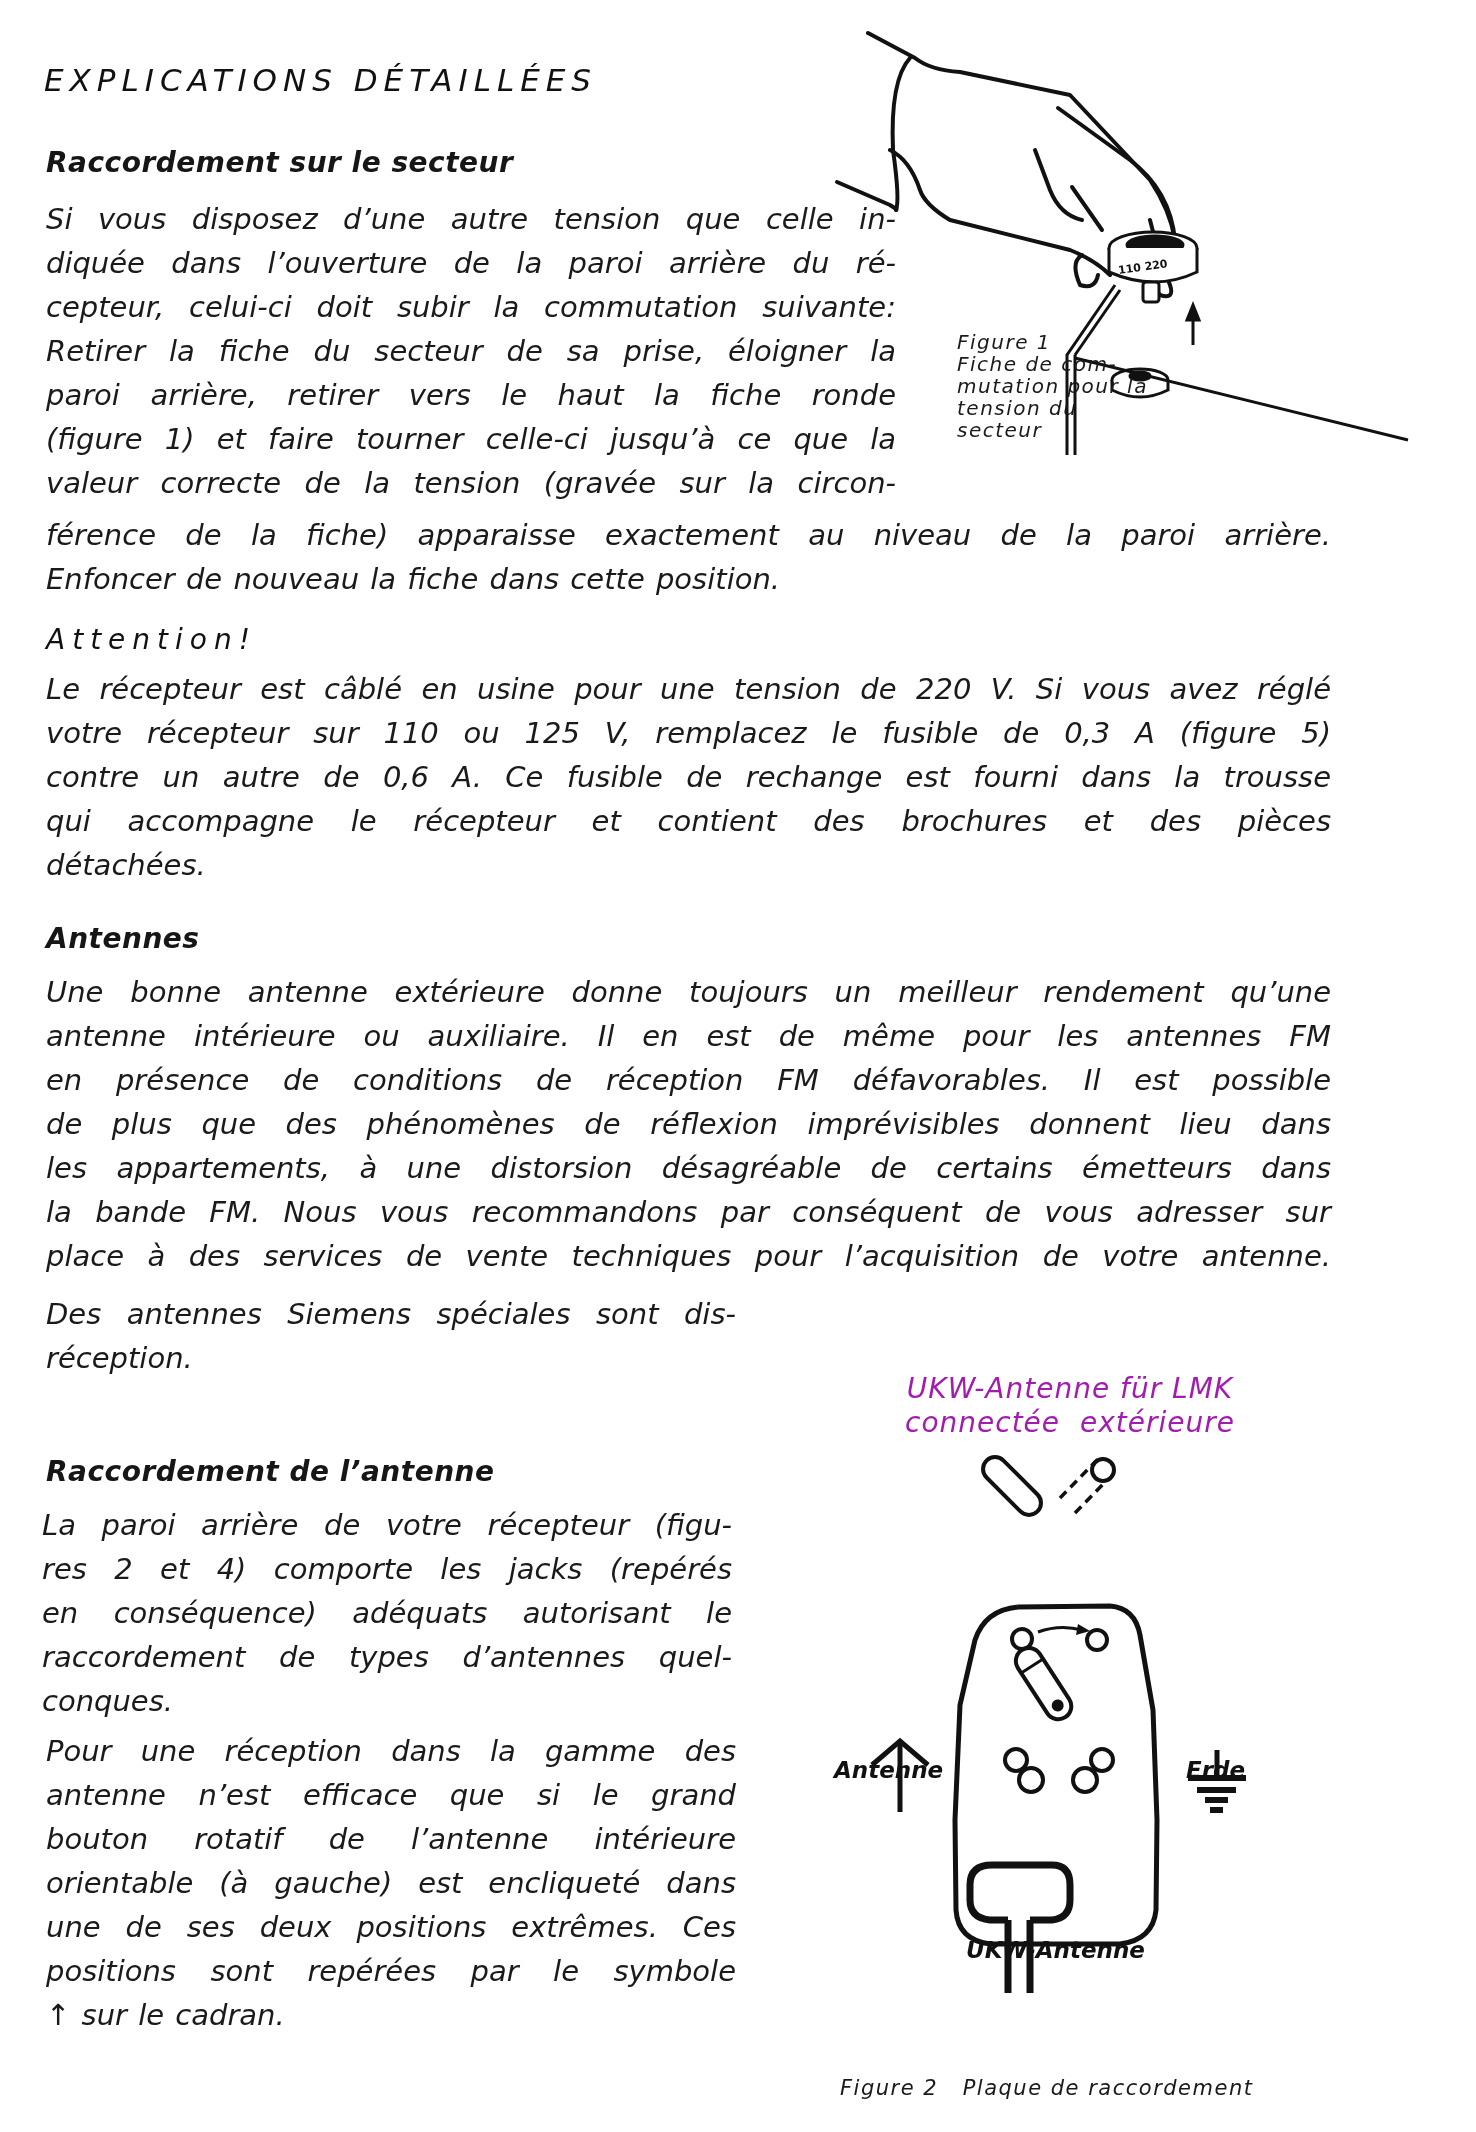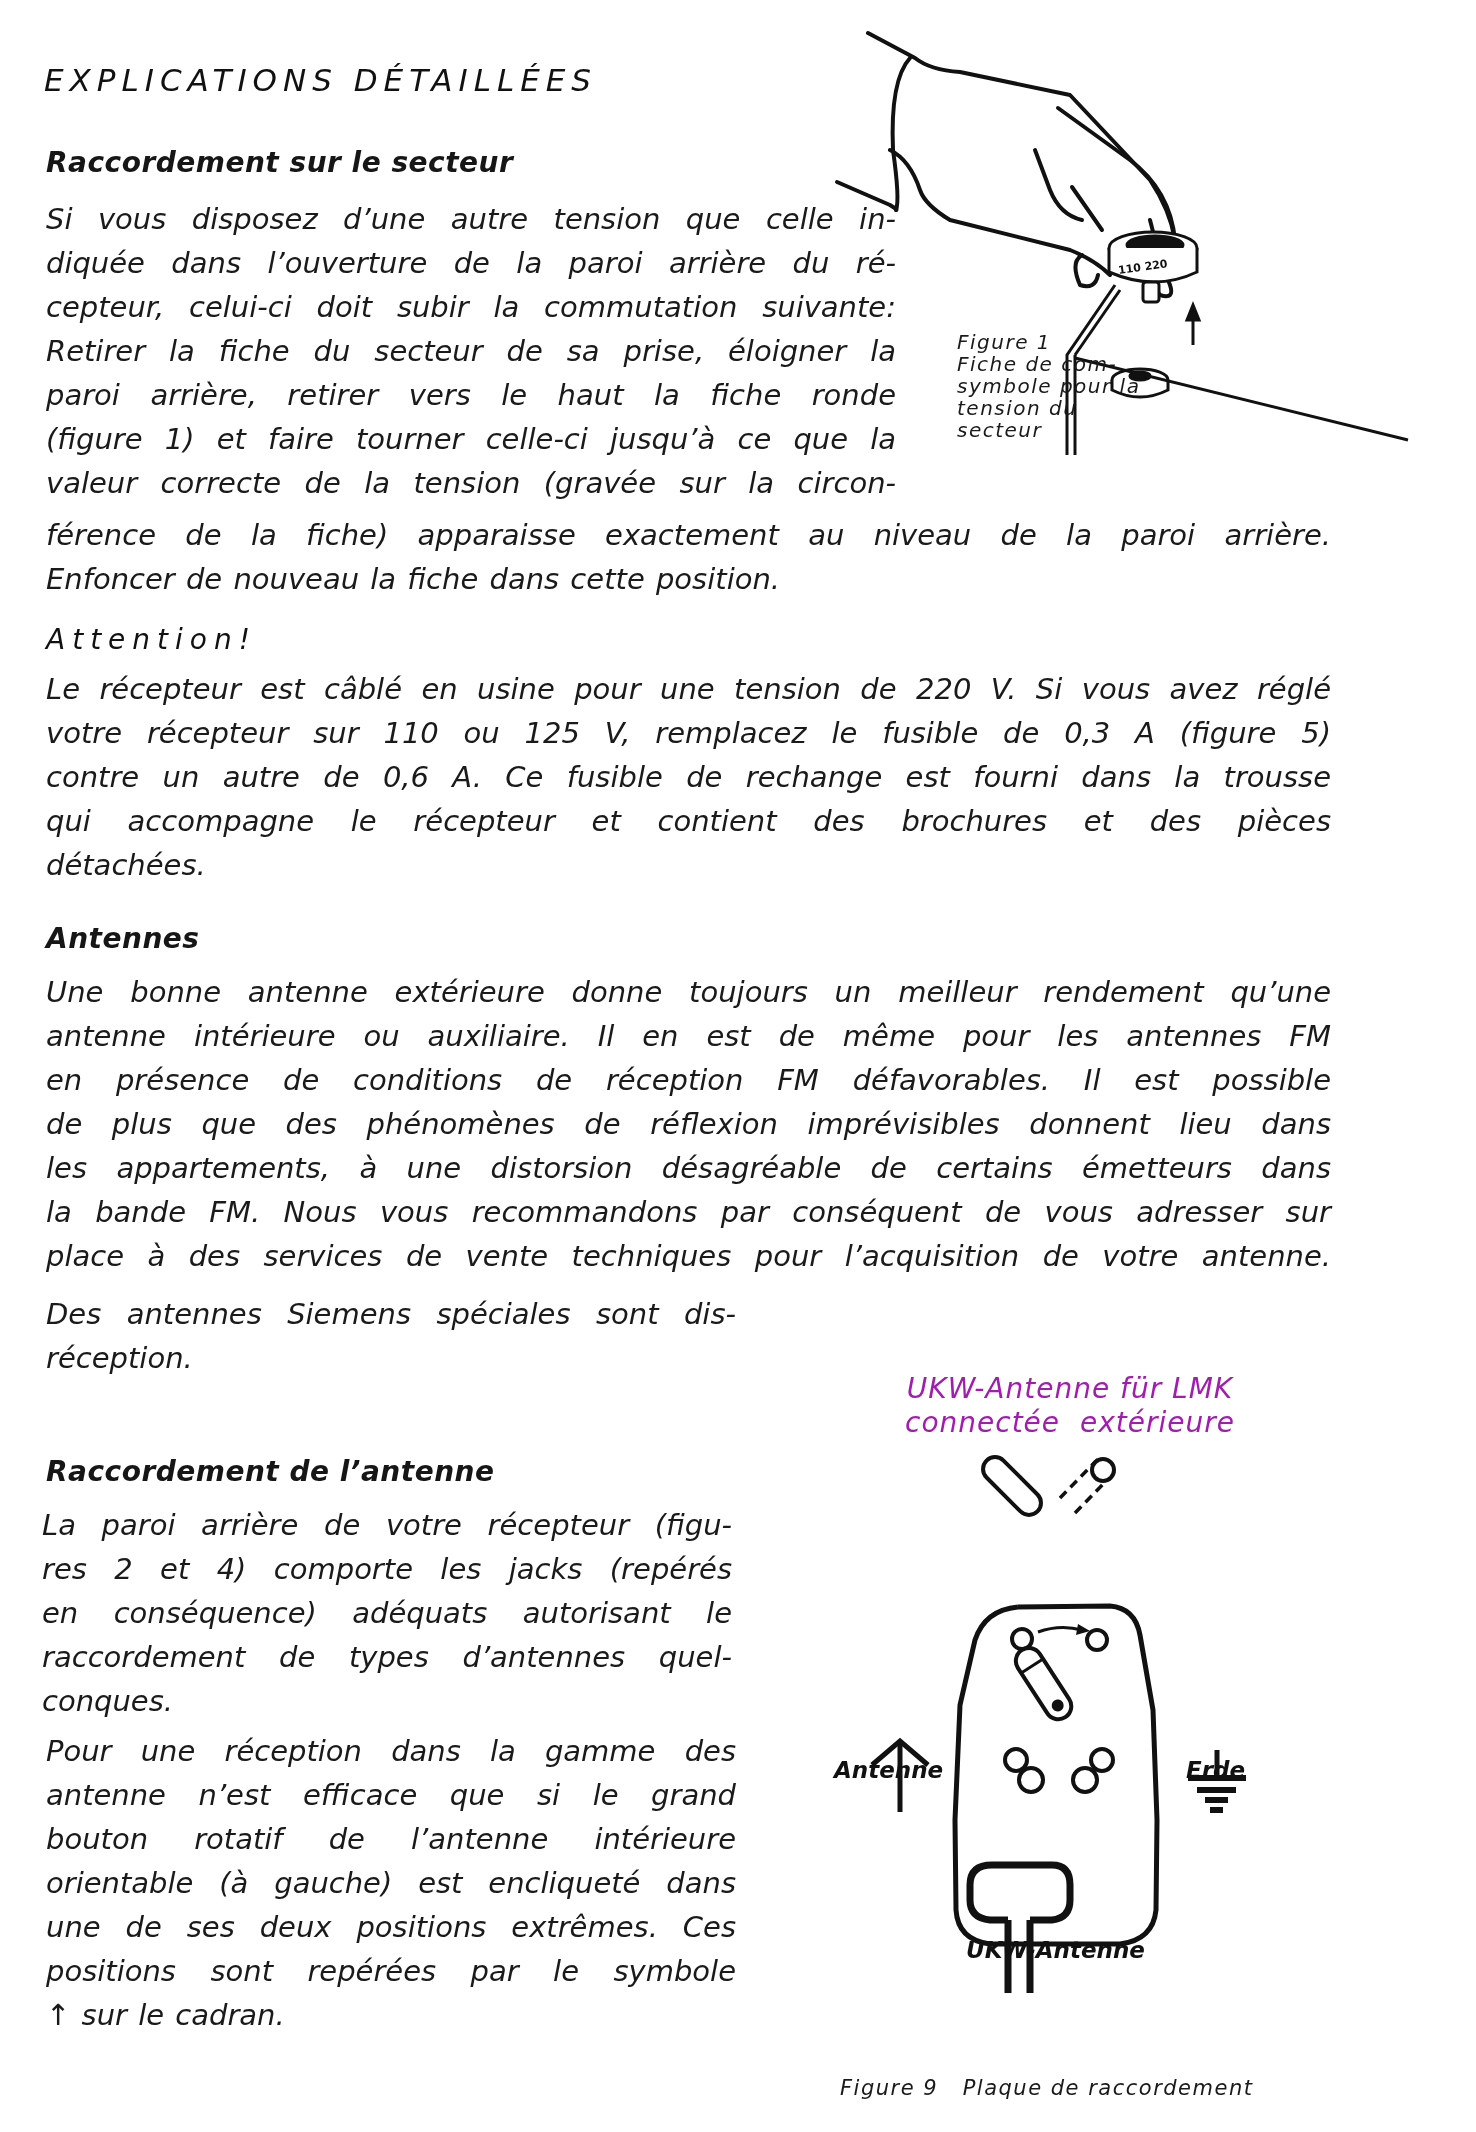--- a/index.html
+++ b/index.html
@@ -84,21 +84,21 @@
     <path d="M415 285 L367 355 L367 455"></path>
     <path d="M375 355 L375 455"></path>
     <path d="M420 290 L375 355"></path>
     <path d="M375 358 L708 440"></path>
   </g>
 </svg>
 
 <div class="abs caption" style="left:957px; top:331px;">
   <div>Figure 1</div>
   <div>Fiche de com-</div>
-  <div>symbole pour la</div>
+  <div>mutation pour la</div>
   <div>tension du</div>
   <div>secteur</div>
 </div>
 
 <div class="abs attn-title" style="left:46px; top:623px;">Attention!</div>
 <div class="abs para" style="left:46px; top:667px; width:1285px;">
   <span class="line">Le récepteur est câblé en usine pour une tension de 220 V. Si vous avez réglé</span>
   <span class="line">votre récepteur sur 110 ou 125 V, remplacez le fusible de 0,3 A (figure 5)</span>
   <span class="line">contre un autre de 0,6 A. Ce fusible de rechange est fourni dans la trousse</span>
   <span class="line">qui accompagne le récepteur et contient des brochures et des pièces</span>
@@ -194,15 +194,15 @@
   <path d="M135 60 L136 150 Q138 180 170 184 L300 184 Q333 180 336 150 L337 60" fill="none" stroke="#111" stroke-width="5"></path>
   <circle cx="211" cy="20" r="12" fill="#fff" stroke="#111" stroke-width="4"></circle>
   <circle cx="265" cy="20" r="12" fill="#fff" stroke="#111" stroke-width="4"></circle>
 
   <path d="M188 160 L188 233 M210 160 L210 233 M188 160 L170 160 Q150 158 150 140 L150 125 Q150 105 172 105 L232 105 Q250 105 250 125 L250 140 Q250 158 232 160 L210 160" fill="none" stroke="#111" stroke-width="7"></path>
 </svg>
 
 <div class="abs fig-bold" style="left:966px; top:1937px;">UKW-Antenne</div>
 
 <div class="abs caption2" style="left:840px; top:2008px; white-space:pre;">
-  <div>Figure 9   Plaque de raccordement</div>
+  <div>Figure 2   Plaque de raccordement</div>
   
 </div>
 
 </body></html>

